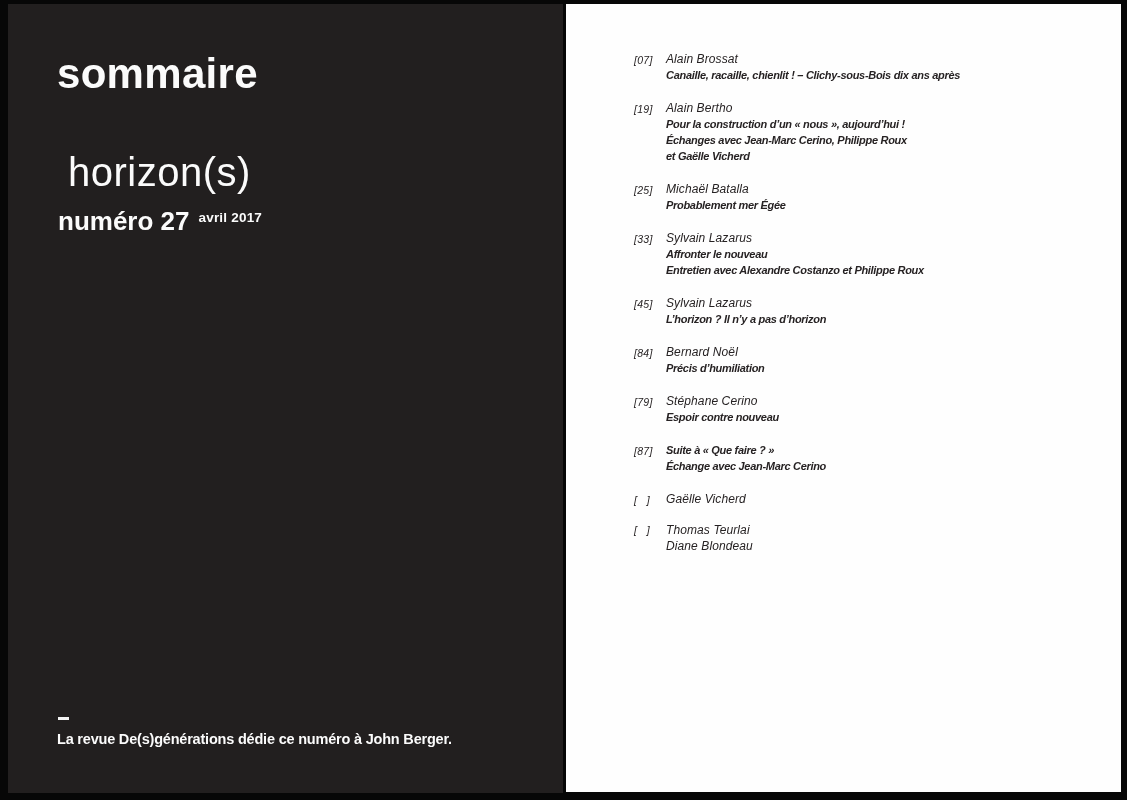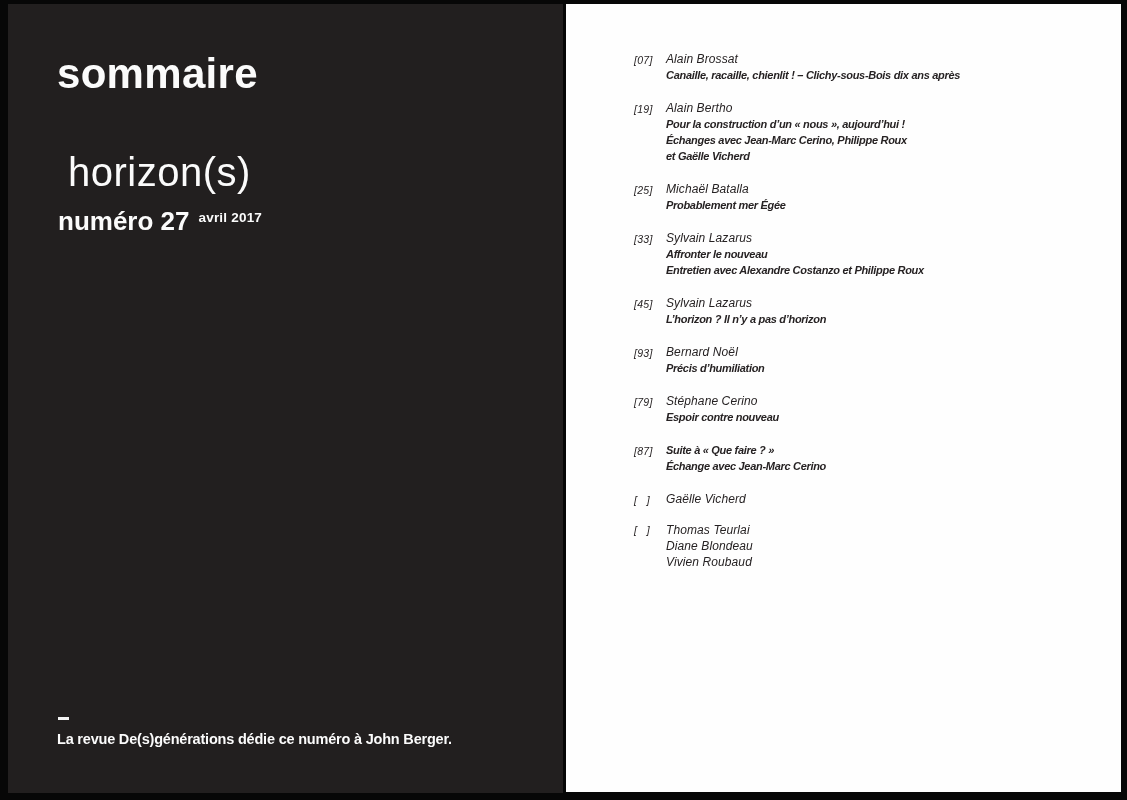--- a/index.html
+++ b/index.html
@@ -137,21 +137,21 @@
 
   <div class="entry">
     <div class="pagenum">[45]</div>
     <div class="lines">
             <div class="line line-regular">Sylvain Lazarus</div>
             <div class="line line-bold">L’horizon ? Il n’y a pas d’horizon</div>
           </div>
   </div>
 
   <div class="entry">
-    <div class="pagenum">[93]</div>
+    <div class="pagenum">[84]</div>
     <div class="lines">
             <div class="line line-regular">Bernard Noël</div>
             <div class="line line-bold">Précis d’humiliation</div>
           </div>
   </div>
 
   <div class="entry">
     <div class="pagenum">[79]</div>
     <div class="lines">
             <div class="line line-regular">Stéphane Cerino</div>
@@ -172,19 +172,18 @@
     <div class="lines">
             <div class="line line-regular">Gaëlle Vicherd</div>
           </div>
   </div>
 
   <div class="entry gap-small">
     <div class="pagenum">[&nbsp;&nbsp;&nbsp;]</div>
     <div class="lines">
             <div class="line line-regular">Thomas Teurlai</div>
             <div class="line line-regular">Diane Blondeau</div>
-            <div class="line line-regular">Vivien Roubaud</div>
           </div>
   </div>
 </div>
   </div>
 
 </div>
 
 </body></html>

